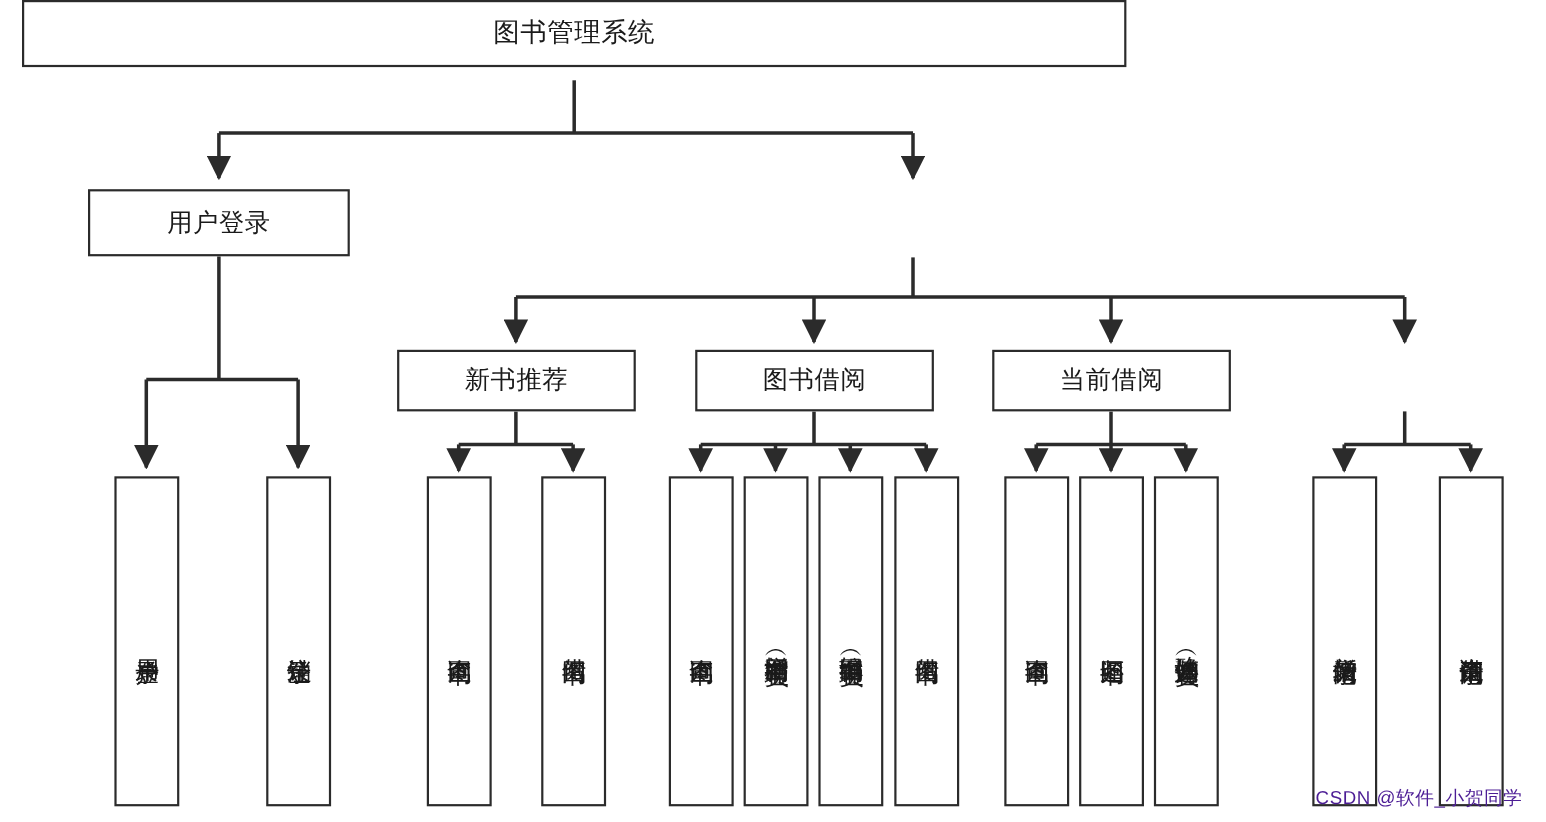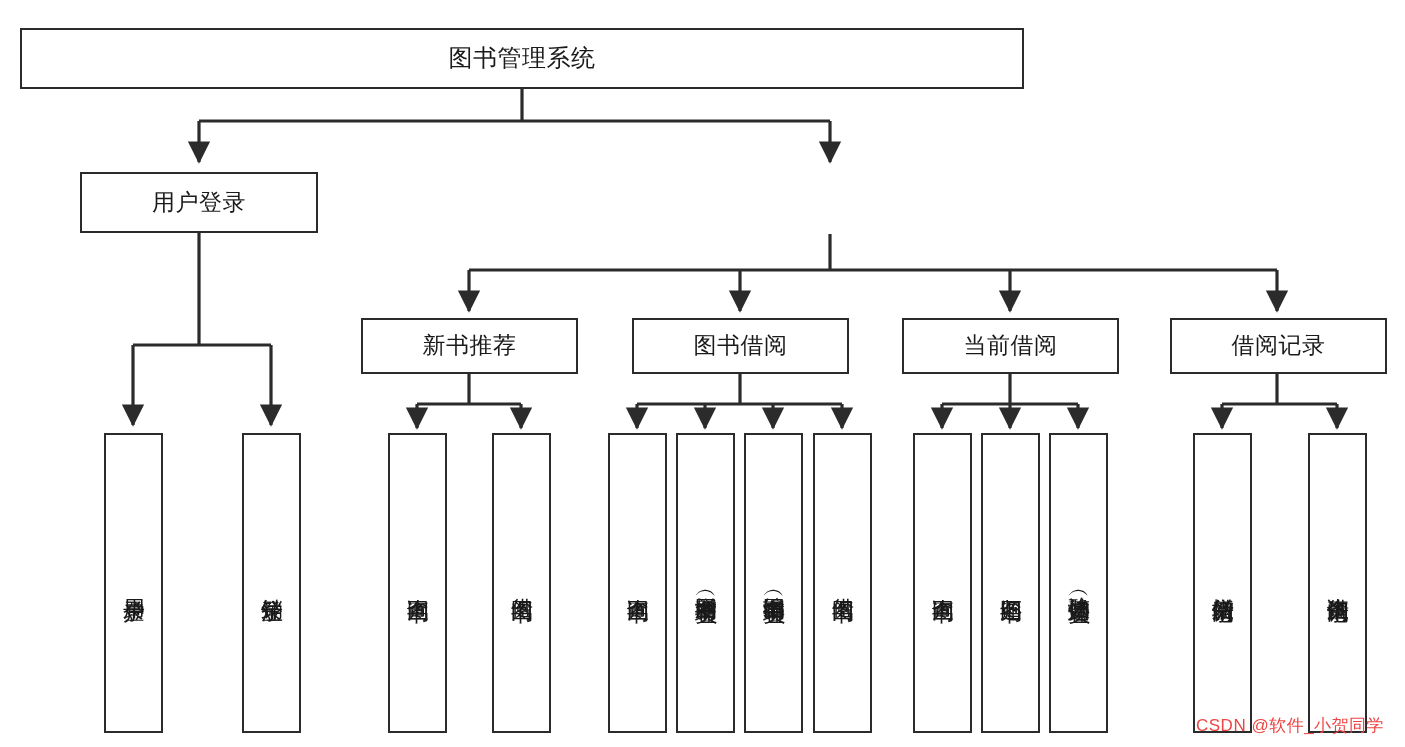--- a/index.html
+++ b/index.html
@@ -58,21 +58,21 @@
     white-space: nowrap;
   }
   .node.root .label {
     font-size: 24px;
   }
   #watermark {
     position: absolute;
     left: 1196px;
     top: 714px;
     font-size: 17px;
-    color: #ef4444;
+    color: #4c1d95;
     white-space: nowrap;
     letter-spacing: 0.5px;
   }
 </style>
 </head>
 <body>
 
 <div id="canvas">
 
   <svg class="connectors" viewBox="0 0 1405 747" xmlns="http://www.w3.org/2000/svg">
@@ -119,39 +119,36 @@
       <path d="M 1010 404 L 1010 428" marker-end="url(#arrow)"></path>
       <path d="M 1078 404 L 1078 428" marker-end="url(#arrow)"></path>
 
       <path d="M 1277 374 L 1277 404"></path>
       <path d="M 1222 404 L 1337 404"></path>
       <path d="M 1222 404 L 1222 428" marker-end="url(#arrow)"></path>
       <path d="M 1337 404 L 1337 428" marker-end="url(#arrow)"></path>
     </g>
   </svg>
 
-  <div class="node horiz root" style="left:20px; top:28px; width:1004px; height:61px;">
+  <div class="node horiz root" style="left:20px; top:0; width:1004px; height:61px;">
     <span class="label">图书管理系统</span>
   </div>
 
   <div class="node horiz" style="left:80px; top:172px; width:238px; height:61px;">
     <span class="label">用户登录</span>
   </div>
 
   <div class="node horiz" style="left:361px; top:318px; width:217px; height:56px;">
     <span class="label">新书推荐</span>
   </div>
   <div class="node horiz" style="left:632px; top:318px; width:217px; height:56px;">
     <span class="label">图书借阅</span>
   </div>
   <div class="node horiz" style="left:902px; top:318px; width:217px; height:56px;justify-content:center;">
     <span class="label">当前借阅</span>
-  </div>
-  <div class="node horiz" style="left:1170px; top:318px; width:217px; height:56px;">
-    <span class="label">借阅记录</span>
   </div>
 
   <div class="node vert" style="left:104px; top:433px; width:59px; height:300px;">
     <span class="label">用户登录</span>
   </div>
   <div class="node vert" style="left:242px; top:433px; width:59px; height:300px;">
     <span class="label">注销登录</span>
   </div>
 
   <div class="node vert" style="left:388px; top:433px; width:59px; height:300px;">

